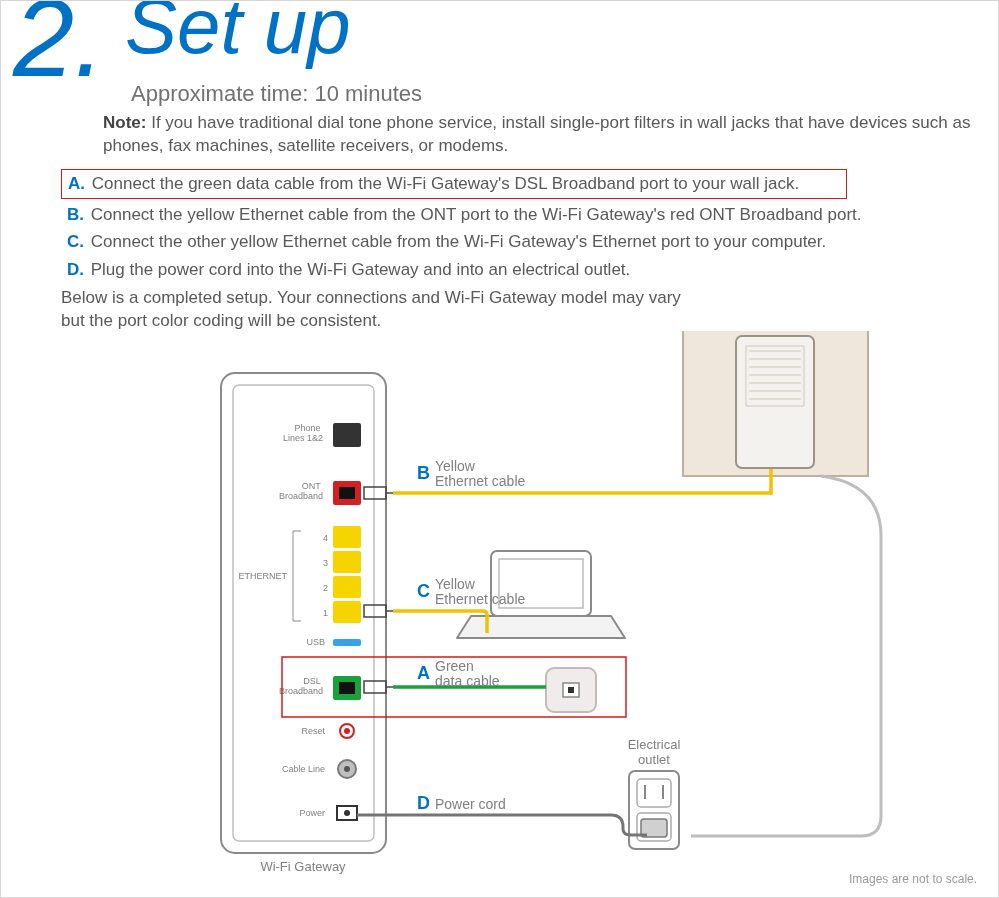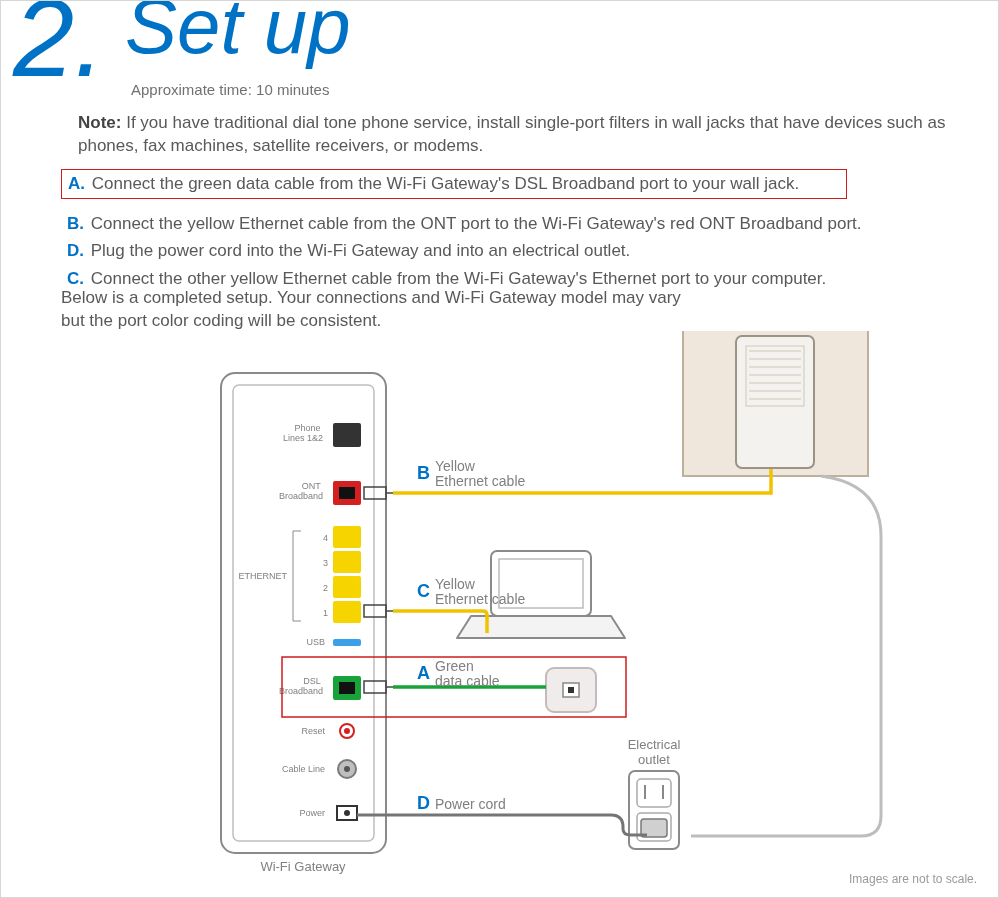--- a/index.html
+++ b/index.html
@@ -37,26 +37,26 @@
     font-size: 78px;
     font-style: italic;
     font-weight: 300;
     color: #0072c6;
     line-height: 1;
   }
   .approx {
     position: absolute;
     left: 130px;
     top: 80px;
-    font-size: 15px;
+    font-size: 22px;
     color: #717171;
   }
   .note {
     position: absolute;
-    left: 77px;
+    left: 102px;
     top: 111px;
     width: 870px;
     font-size: 17px;
     color: #595959;
     line-height: 1.35;
   }
   .note .bold { font-weight: 700; color: #444; }
 
   .steps {
     position: absolute;
@@ -67,21 +67,21 @@
   .step-line {
     font-size: 17px;
     line-height: 1.5;
     color: #595959;
     padding: 1px 6px;
   }
   .step-line .let { font-weight: 700; color: #0072c6; margin-right: 2px; }
   .step-line.boxed {
     border: 1px solid #cf1b1b;
     padding: 1px 6px;
-    margin-bottom: 11px;
+    margin-bottom: 2px;
     width: 772px;
   }
   .below {
     position: absolute;
     left: 60px;
     top: 286px;
     width: 620px;
     font-size: 17px;
     color: #595959;
     line-height: 1.35;
@@ -139,26 +139,26 @@
   <div class="steps">
     <div class="step-line boxed">
       <span class="let">A.</span>
       <span>Connect the green data cable from the Wi-Fi Gateway's DSL Broadband port to your wall jack.</span>
     </div>
     <div class="step-line">
       <span class="let">B.</span>
       <span>Connect the yellow Ethernet cable from the ONT port to the Wi-Fi Gateway's red ONT Broadband port.</span>
     </div>
     <div class="step-line">
+      <span class="let">C.</span>
+      <span>Connect the other yellow Ethernet cable from the Wi-Fi Gateway's Ethernet port to your computer.</span>
+    </div>
+    <div class="step-line">
       <span class="let">D.</span>
       <span>Plug the power cord into the Wi-Fi Gateway and into an electrical outlet.</span>
-    </div>
-    <div class="step-line">
-      <span class="let">C.</span>
-      <span>Connect the other yellow Ethernet cable from the Wi-Fi Gateway's Ethernet port to your computer.</span>
     </div>
   </div>
 
   <div class="below">Below is a completed setup. Your connections and Wi-Fi Gateway model may vary but the port color coding will be consistent.</div>
 
   <div class="diagram">
     <svg width="999" height="560" viewBox="0 0 999 560">
 
       <g>
         <rect x="220" y="42" width="165" height="480" rx="14" ry="14" fill="#ffffff" stroke="#8a8a8a" stroke-width="2"></rect>

